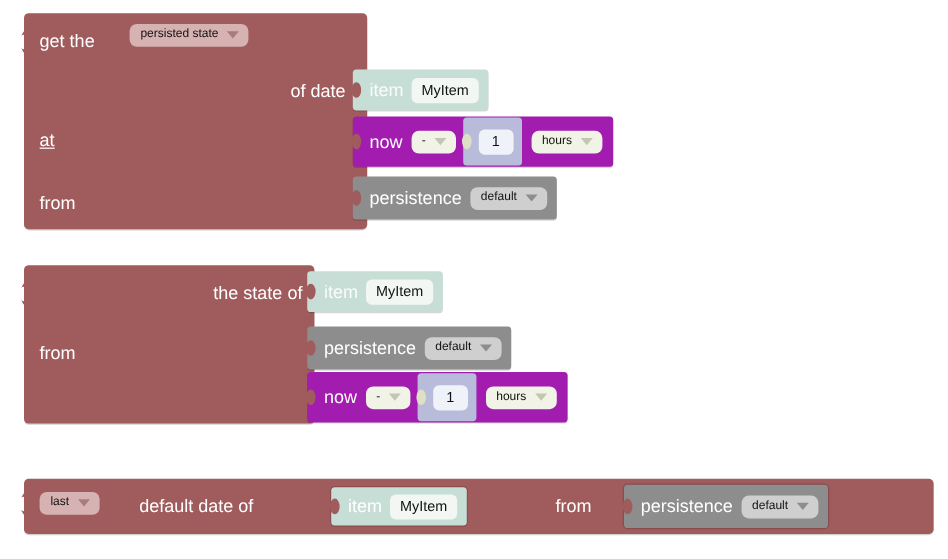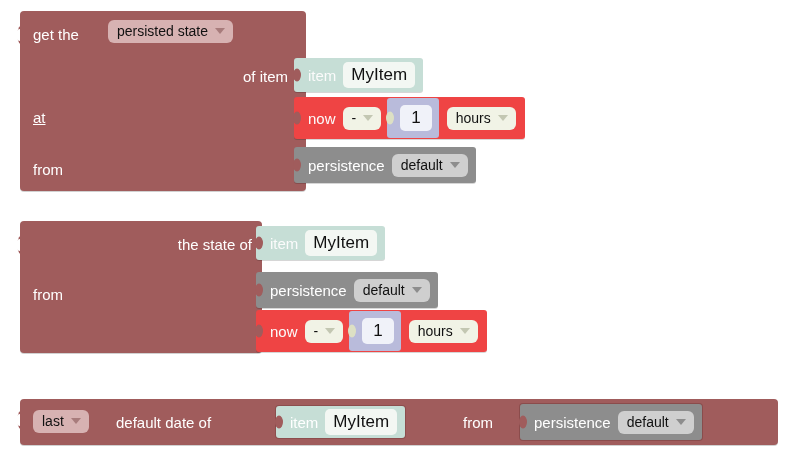--- a/index.html
+++ b/index.html
@@ -60,21 +60,21 @@
   
   .vblock {
     position: absolute;
     display: flex;
     align-items: center;
     border-radius: 3px;
     box-shadow: 0 1px 0 rgba(0,0,0,0.16);
     white-space: nowrap;
   }
   .vblock.teal   { background: #c6ded6; }
-  .vblock.olive  { background: #ef4444; }
+  .vblock.olive  { background: #a21caf; }
   .vblock.grey   { background: #8d8d8d; }
 
   
   .notch {
     position: absolute;
     left: -1px;
     top: 50%;
     transform: translateY(-50%);
     width: 8px;
     height: 13px;
@@ -101,42 +101,42 @@
     font-size: 15px;
     line-height: 1;
     white-space: nowrap;
   }
   .rlabel.right { text-align: right; }
 
   
   .field {
     background: #f3f7f3;
     color: #111111;
-    font-size: 17px;
+    font-size: 12px;
     border-radius: 5px;
     padding: 4px 8px 5px 8px;
     line-height: 1;
     margin-right: 8px;
     white-space: nowrap;
   }
   .field.num {
     background: #f0f2f9;
     border-radius: 5px;
     padding: 4px 11px 5px 11px;
     margin: 0;
   }
 
   
   .dd {
     display: inline-flex;
     align-items: center;
     gap: 7px;
     border-radius: 6px;
     padding: 4px 8px 5px 9px;
-    font-size: 14px;
+    font-size: 10px;
     line-height: 1;
     color: #111111;
     white-space: nowrap;
   }
   .dd .arrow {
     width: 0; height: 0;
     border-left: 5px solid transparent;
     border-right: 5px solid transparent;
     border-top: 6px solid #9aa08e;
   }
@@ -181,21 +181,21 @@
     <div class="out-tab" style="left:9px; top:18px;"></div>
 
     <div class="body-red" style="left:12px; top:5px; width:286px; height:180px;"></div>
 
     <div class="rlabel" style="left:25px; top:21px;">get the</div>
     <div class="dd on-red" style="position:absolute; left:100px; top:14px;">
       <span>persisted state</span>
       <span class="arrow"></span>
     </div>
 
-    <div class="rlabel right" style="left:180px; top:63px; width:100px;">of item</div>
+    <div class="rlabel right" style="left:180px; top:63px; width:100px;">of date</div>
     <div class="vblock teal" style="left:286px; top:52px; height:34px;">
       <span class="notch" style="background:#a05c5c;"></span>
       <span class="vlabel">item</span>
       <span class="field">MyItem</span>
     </div>
 
     <div class="rlabel" style="left:25px; top:104px;text-decoration:underline;">at</div>
     <div class="vblock olive" style="left:286px; top:91px; height:42px;">
       <span class="notch" style="background:#a05c5c;"></span>
       <span class="vlabel">now</span>

